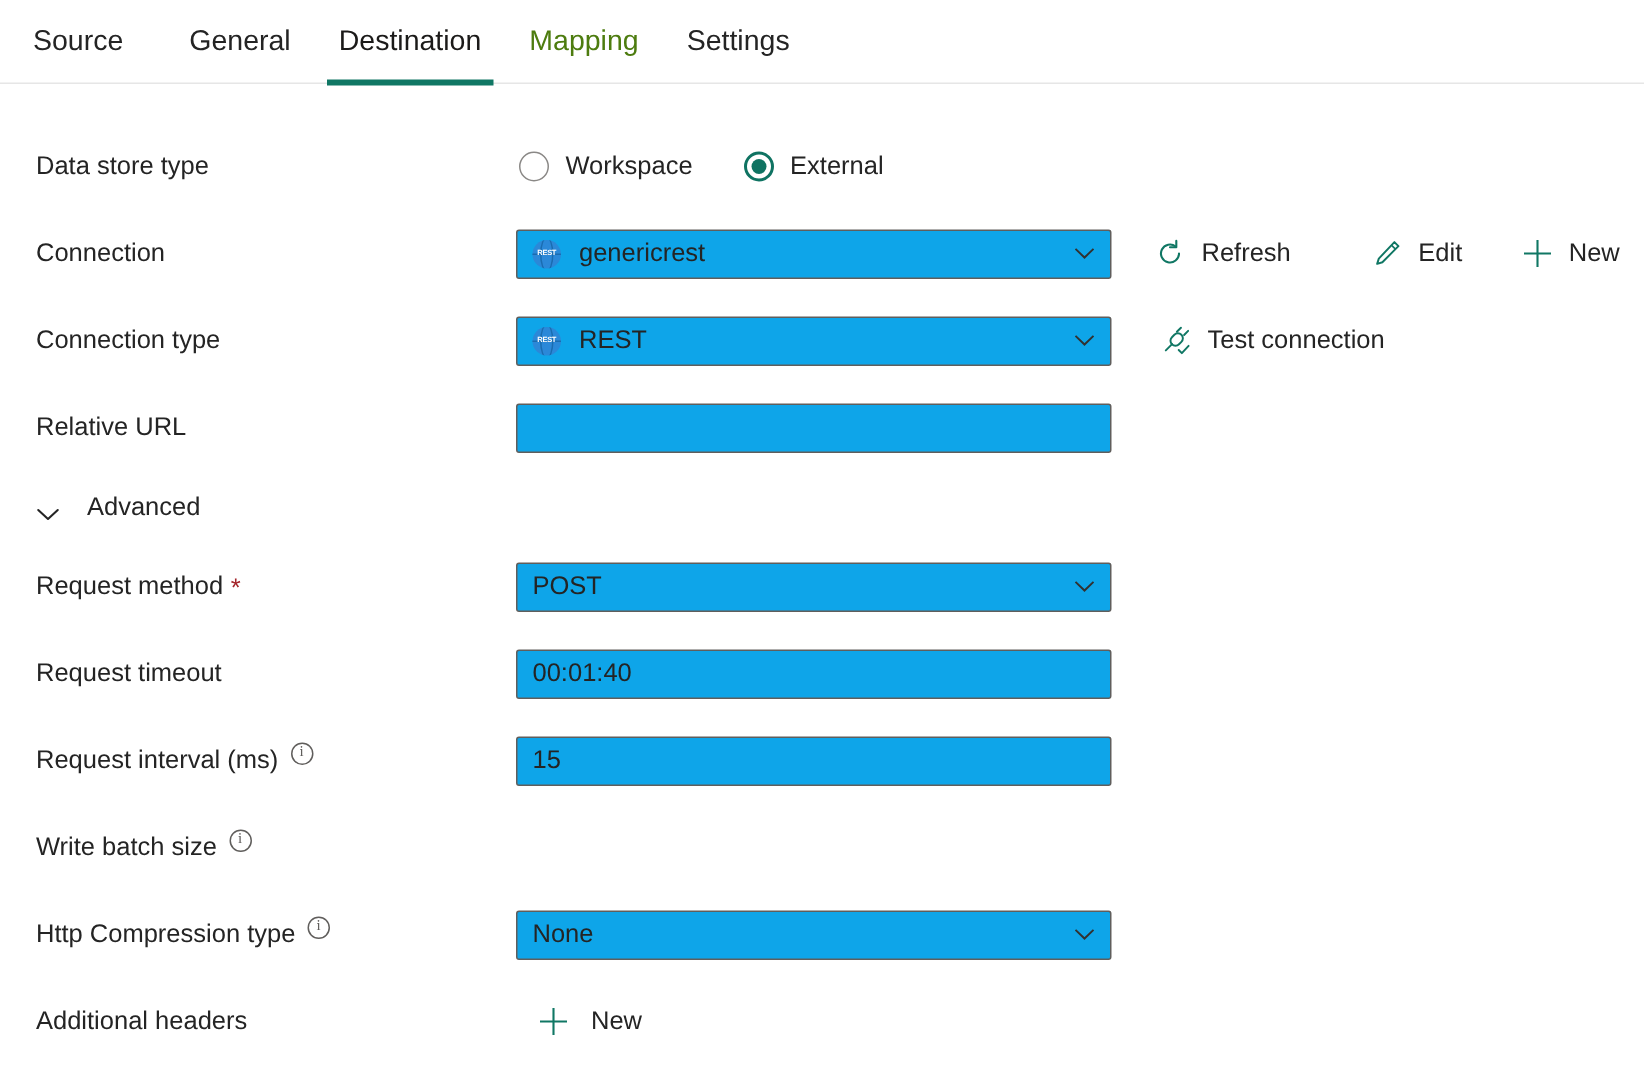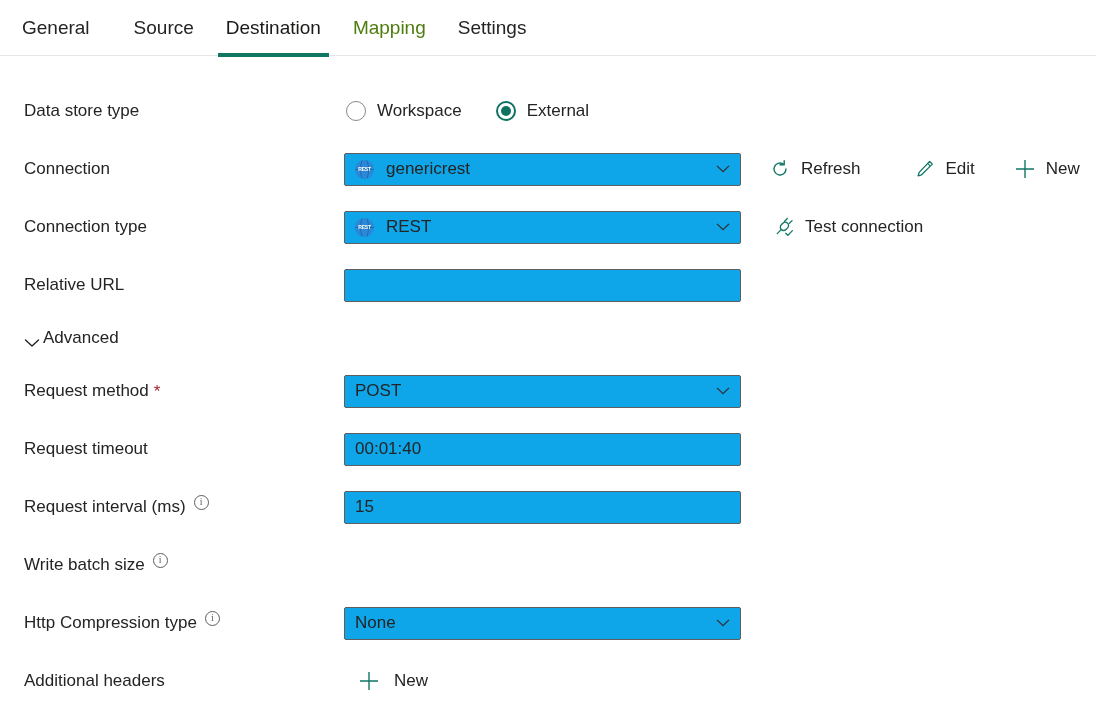--- a/index.html
+++ b/index.html
@@ -190,21 +190,21 @@
     padding: 4px 2px;
     white-space: nowrap;
   }
   .cmd .gl { display: flex; align-items: center; justify-content: center; width: 24px; height: 24px; color: #107764; }
   .cmd svg { display: block; }
 
   
   .advanced {
     display: flex;
     align-items: center;
-    gap: 3px;
+    gap: 18px;
     padding-left: 24px;
     height: 48px;
     font-size: 17px;
     color: #242424;
     cursor: pointer;
     width: fit-content;
   }
   .advanced .chevdown { width: 16px; height: 10px; color: #242424; }
 
   
@@ -216,22 +216,22 @@
     color: #242424;
     cursor: pointer;
     padding-left: 14px;
   }
   .newlink .gl { color: #107764; display:flex; align-items:center; }
 </style>
 </head>
 <body>
 
 <div class="tabbar">
+  <div class="tab">Source</div>
   <div class="tab">General</div>
-  <div class="tab">Source</div>
   <div class="tab selected">Destination</div>
   <div class="tab disabled">Mapping</div>
   <div class="tab">Settings</div>
 </div>
 
 <div class="form">
 
   <div class="row">
     <div class="label">Data store type</div>
     <div class="control radio-group">

